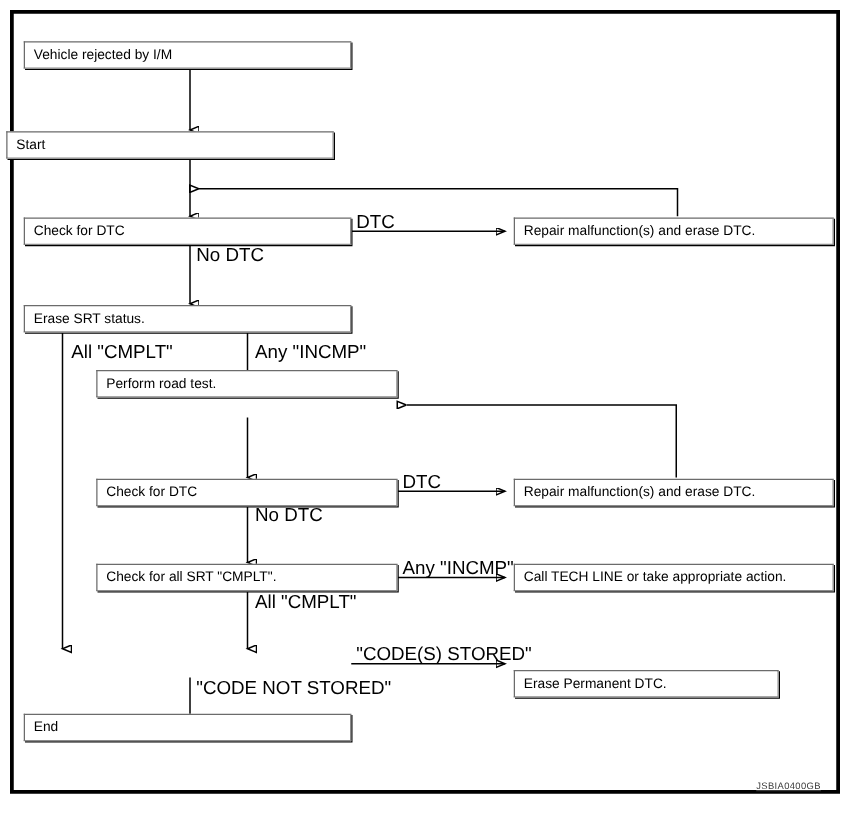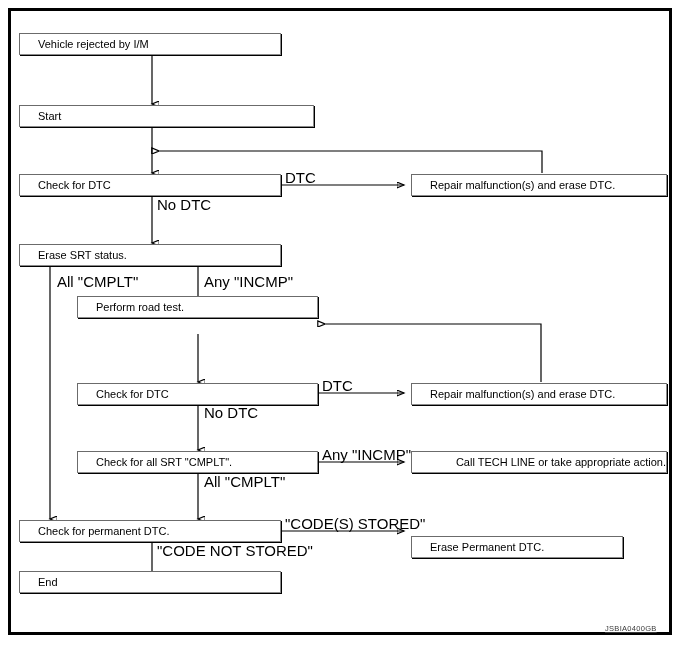--- a/index.html
+++ b/index.html
@@ -30,21 +30,21 @@
     box-sizing: border-box;
     background: #ffffff;
     border: 1px solid #8a8a8a;
     border-top-color: #6b6b6b;
     border-left-color: #6b6b6b;
     box-shadow: 1px 1px 0 0 #000000;
     height: 22px;
     line-height: 20px;
     font-size: 11px;
     color: #000000;
-    padding-left: 18px;
+    padding-left: 7px;
     white-space: nowrap;
     overflow: hidden;
   }
   .lbl {
     position: absolute;
     font-size: 15px;
     color: #000000;
     white-space: nowrap;
     line-height: 12px;
   }
@@ -115,39 +115,38 @@
 
     <line x1="198" y1="473" x2="198" y2="519" marker-end="url(#arrDown)"></line>
 
     <line x1="281" y1="531" x2="404" y2="531" marker-end="url(#arrRight)"></line>
 
     <line x1="152" y1="542" x2="152" y2="588" marker-end="url(#arrDown)"></line>
   </svg>
 
   <div class="node" style="left:19px; top:33px; width:262px;">Vehicle rejected by I/M</div>
 
-  <div class="node" style="left:19px; top:105px; width:295px;">Start</div>
+  <div class="node" style="left:5px; top:105px; width:262px;">Start</div>
 
   <div class="node" style="left:19px; top:174px; width:262px;">Check for DTC</div>
 
   <div class="node" style="left:411px; top:174px; width:256px;">Repair malfunction(s) and erase DTC.</div>
 
   <div class="node" style="left:19px; top:244px; width:262px;">Erase SRT status.</div>
 
   <div class="node" style="left:77px; top:296px; width:241px;">Perform road test.</div>
 
   <div class="node" style="left:77px; top:383px; width:241px;">Check for DTC</div>
 
   <div class="node" style="left:411px; top:383px; width:256px;">Repair malfunction(s) and erase DTC.</div>
 
   <div class="node" style="left:77px; top:451px; width:241px;">Check for all SRT "CMPLT".</div>
 
-  <div class="node" style="left:411px; top:451px; width:256px;text-align:right;">Call TECH LINE or take appropriate action.</div>
+  <div class="node" style="left:411px; top:451px; width:256px;">Call TECH LINE or take appropriate action.</div>
 
-  <div class="node" style="left:19px; top:520px; width:262px;">Check for permanent DTC.</div>
 
   <div class="node" style="left:411px; top:536px; width:212px;">Erase Permanent DTC.</div>
 
   <div class="node" style="left:19px; top:571px; width:262px;">End</div>
 
   <div class="lbl" style="left:285px; top:172px;">DTC</div>
 
   <div class="lbl" style="left:157px; top:199px;">No DTC</div>
 
   <div class="lbl" style="left:57px; top:276px;">All "CMPLT"</div>

